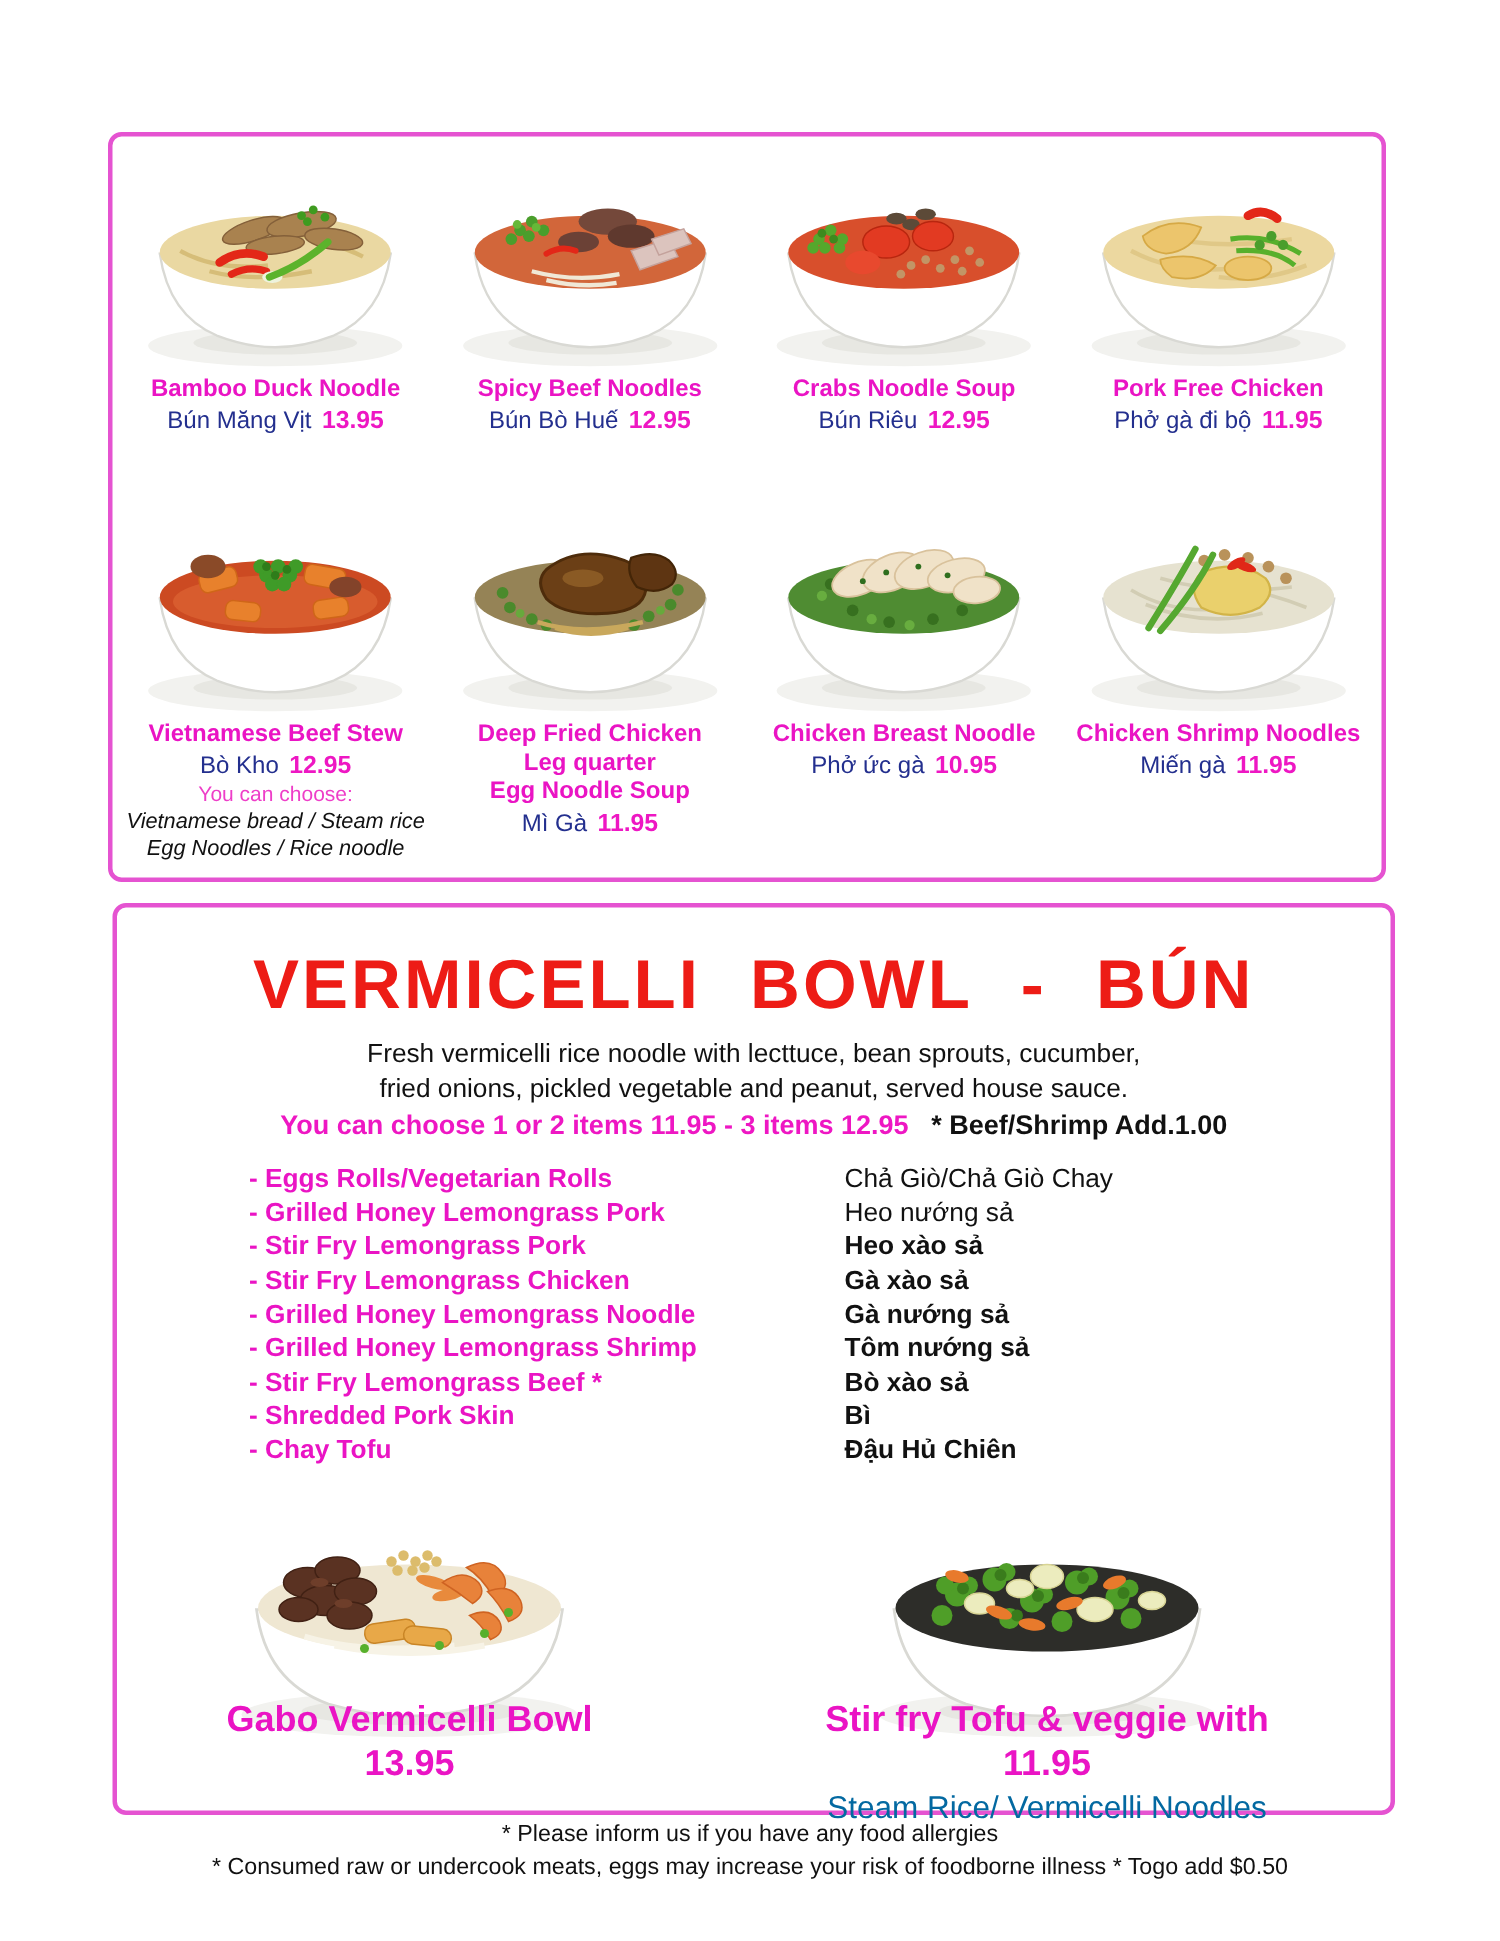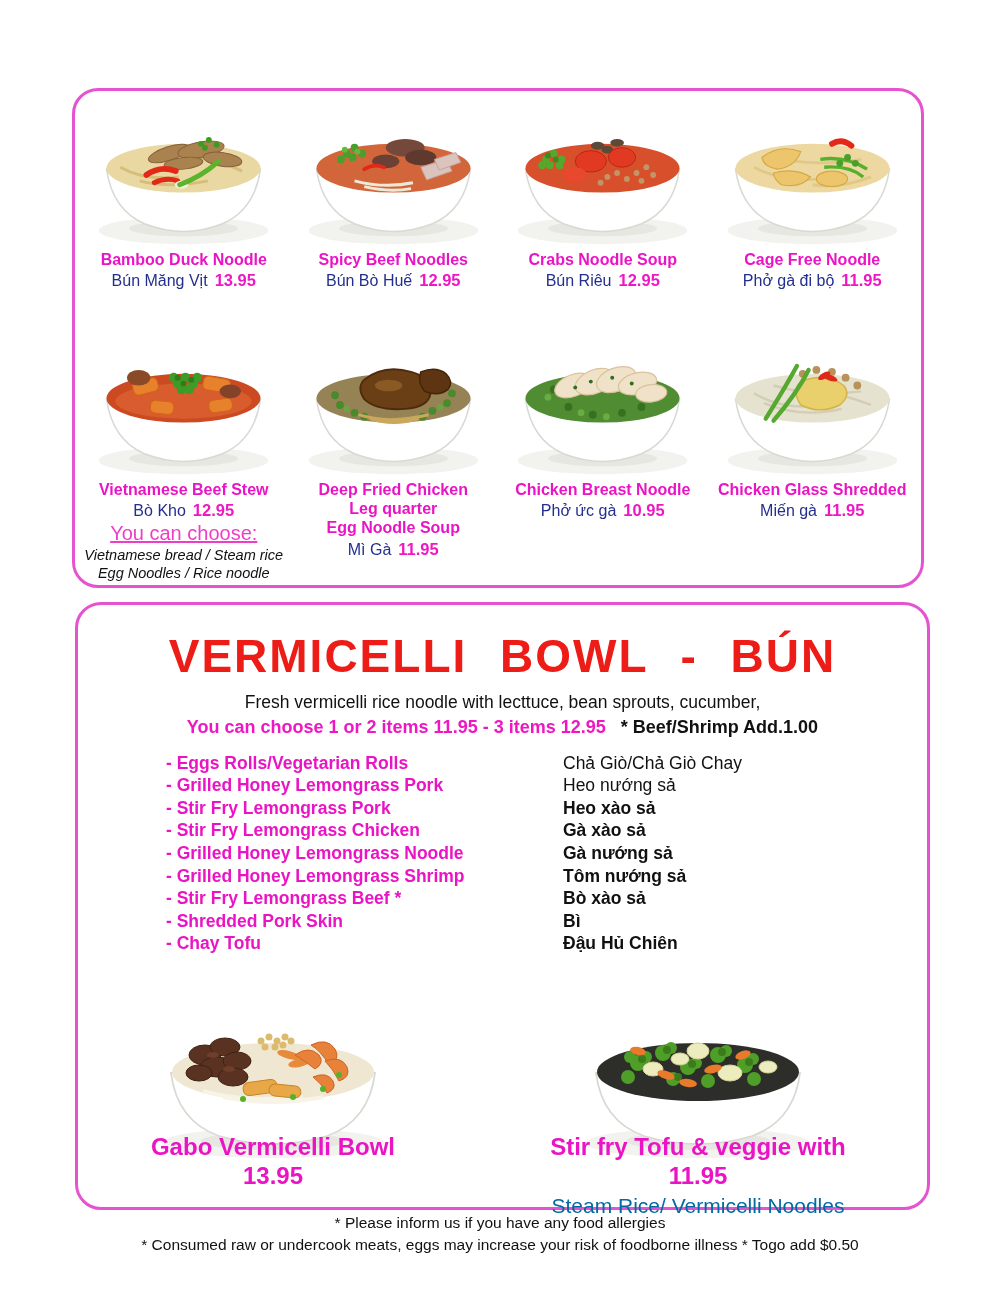--- a/index.html
+++ b/index.html
@@ -1,28 +1,28 @@
 <!DOCTYPE html>
 <html><head>
 <meta charset="utf-8">
 <style>
   html,body{margin:0;padding:0;background:#ffffff;font-family:"Liberation Sans",sans-serif;}
   .page{position:relative;width:1000px;height:1294px;background:#fff;overflow:hidden;}
-  .box{position:absolute;border:3px solid #e553d1;border-radius:26px;background:#fff;box-sizing:border-box;}
+  .box{position:absolute;border:3px solid #e553d1;border-radius:9px;background:#fff;box-sizing:border-box;}
   #topBox{left:72px;top:88px;width:852px;height:500px;}
   #vermBox{left:75px;top:602px;width:855px;height:608px;}
 
   .grid{display:grid;grid-template-columns:repeat(4,1fr);grid-template-rows:230px auto;padding:8px 4px 0 4px;}
   .cell{text-align:center;}
   .cell svg{display:block;margin:0 auto;}
   .dish-name{display:block;color:#ea14c4;font-weight:bold;font-size:16px;line-height:1.2;}
   .dish-sub{margin-top:1px;font-size:16px;line-height:1.25;}
   .dish-vi{color:#232f8e;}
   .dish-price{color:#ee17c3;font-weight:bold;font-size:16.5px;margin-left:7px;}
-  .choose-label{color:#ee3ec8;font-size:20px;line-height:1.25;text-decoration:underline;}
+  .choose-label{color:#ee3ec8;font-size:14px;line-height:1.25;}
   .option-line{display:block;color:#111;font-size:14.5px;line-height:1.25;font-style:italic;}
 
   .verm-title{margin-top:24px;text-align:center;color:#ed1c16;font-weight:bold;font-size:46px;letter-spacing:2px;word-spacing:18px;}
   .verm-desc{margin-top:8px;text-align:center;color:#111;font-size:17.5px;line-height:1.3;}
   .verm-choose{margin-top:3px;text-align:center;font-size:18px;font-weight:bold;}
   .verm-choose .mag{color:#ee17c3;}
   .verm-choose .blk{color:#111;margin-left:10px;}
 
   .verm-list{margin:14px 0 0 88px;}
   .verm-row{display:flex;height:22.6px;align-items:center;}
@@ -177,21 +177,21 @@
             <ellipse cx="120" cy="82" rx="16" ry="8"></ellipse>
           </g>
           <path d="M120,46 q10,-6 20,2" stroke="#e32718" stroke-width="6" fill="none" stroke-linecap="round"></path>
           <path d="M108,62 Q134,58 156,72 M112,70 Q138,68 152,80" stroke="#57b02c" stroke-width="3.5" fill="none"></path>
           <g fill="#4a9e2c">
               <circle cx="136" cy="60" r="3.5"></circle>
               <circle cx="144" cy="66" r="3.5"></circle>
               <circle cx="128" cy="66" r="3.5"></circle>
             </g>
         </svg>
-        <span class="dish-name">Cage Free Noodle</span>
+        <span class="dish-name">Pork Free Chicken</span>
         <div class="dish-sub">
           <span class="dish-vi">Phở gà đi bộ</span><span class="dish-price">11.95</span>
         </div>
       </div>
 
       <div class="cell">
         <svg width="195" height="151" viewBox="0 0 200 155">
           <use href="#bb"></use>
           <ellipse cx="100" cy="71" rx="79" ry="25" fill="#cc4a22"></ellipse>
           <ellipse cx="100" cy="74" rx="70" ry="18" fill="#d85c2e"></ellipse>
@@ -308,33 +308,34 @@
               <circle cx="120" cy="44" r="4"></circle>
               <circle cx="134" cy="50" r="4"></circle>
               <circle cx="146" cy="58" r="4"></circle>
             </g>
           <path d="M52,92 Q72,60 84,38 M60,94 Q84,66 96,42" stroke="#55a830" stroke-width="4.5" fill="none" stroke-linecap="round"></path>
           <g fill="#e02818">
               <ellipse cx="118" cy="50" rx="8" ry="3" transform="rotate(20 118 50)"></ellipse>
               <ellipse cx="112" cy="48" rx="7" ry="3" transform="rotate(-30 112 48)"></ellipse>
             </g>
         </svg>
-        <span class="dish-name">Chicken Glass Shredded</span>
+        <span class="dish-name">Chicken Shrimp Noodles</span>
         <div class="dish-sub">
           <span class="dish-vi">Miến gà</span><span class="dish-price">11.95</span>
         </div>
       </div>
 
     </div>
   </div>
 
   <div class="box" id="vermBox">
     <div class="verm-title">VERMICELLI BOWL - BÚN</div>
     <div class="verm-desc">
       <span style="display:block">Fresh vermicelli rice noodle with lecttuce, bean sprouts, cucumber,</span>
+      <span style="display:block">fried onions, pickled vegetable and peanut, served house sauce.</span>
     </div>
     <div class="verm-choose">
       <span class="mag">You can choose 1 or 2 items 11.95 - 3 items 12.95</span>
       <span class="blk">* Beef/Shrimp Add.1.00</span>
     </div>
 
     <div class="verm-list">
       <div class="verm-row">
         <span class="en">- Eggs Rolls/Vegetarian Rolls</span>
         <span class="vi">Chả Giò/Chả Giò Chay</span>

